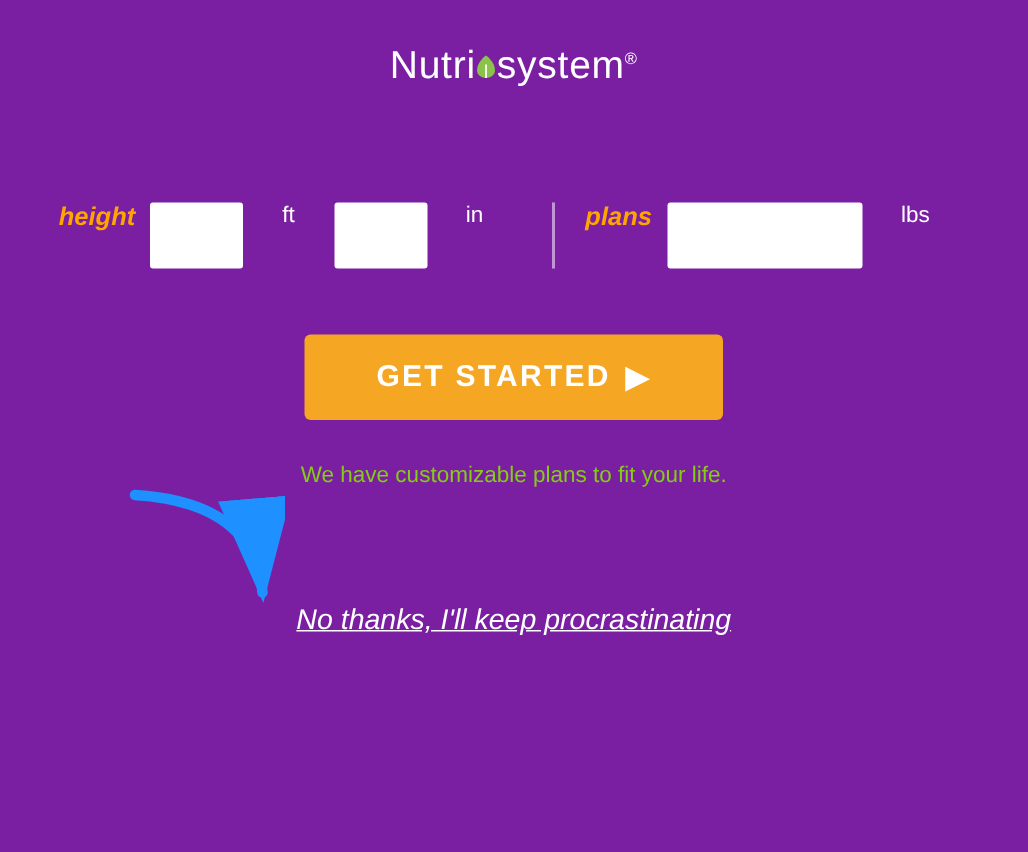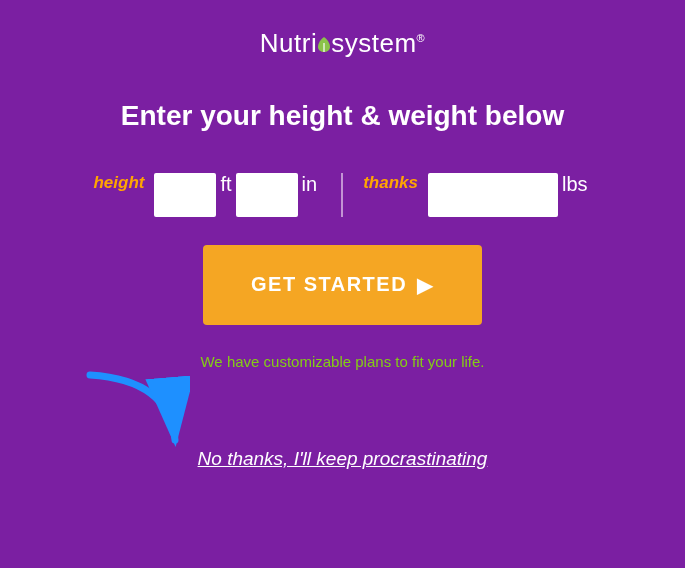--- a/index.html
+++ b/index.html
@@ -64,23 +64,23 @@
       width: 62px;
       height: 44px;
       font-size: 16px;
       text-align: center;
       outline: none;
       border-radius: 2px;
     }
 
     .unit-label {
       color: white;
-      font-size: 20px;
+      font-size: 15px;
       font-weight: 500;
-      margin: 0 4px;
+      margin: 0 26px;
     }
 
     .divider {
       width: 2px;
       height: 44px;
       background: #9C4DB8;
       margin: 0 20px;
       border-left: 2px solid rgba(255,255,255,0.4);
     }
 
@@ -90,23 +90,23 @@
 
     .get-started-btn {
       background: #F5A623;
       color: white;
       border: none;
       border-radius: 4px;
       font-size: 20px;
       font-weight: 800;
       letter-spacing: 1.5px;
       text-transform: uppercase;
-      padding: 28px 48px;
+      padding: 16px 48px;
       cursor: pointer;
-      margin-top: 28px;
+      margin-top: 44px;
       display: flex;
       align-items: center;
       gap: 10px;
     }
 
     .arrow-right {
       font-size: 20px;
       font-weight: 900;
     }
 
@@ -151,33 +151,32 @@
 <div class="logo-area">
   <span class="logo-text">
     Nutri<svg class="logo-leaf-svg" width="14" height="18" viewBox="0 0 14 18" style="vertical-align:middle; margin-bottom:2px;">
       <path d="M7 2 C7 2 13 6 13 12 C13 15 10 17 7 17 C4 17 1 15 1 12 C1 6 7 2 7 2Z" fill="#8BC34A"></path>
       <path d="M7 17 L7 8" stroke="white" stroke-width="1.2" fill="none"></path>
     </svg>system<sup style="font-size:11px;">®</sup>
   </span>
 </div>
 
 <div class="headline">
-  <div>Enter your height &amp; weight below</div>
 </div>
 
 <div class="form-row">
   <span class="field-label">height</span>
   <input type="text" class="input-box" maxlength="2" style="">
   <span class="unit-label">ft</span>
   <input type="text" class="input-box" maxlength="2" style="">
   <span class="unit-label">in</span>
 
   <div class="divider"></div>
 
-  <span class="field-label">thanks</span>
+  <span class="field-label">plans</span>
   <input type="text" class="input-box weight-input" maxlength="5" style="">
   <span class="unit-label">lbs</span>
 </div>
 
 <button class="get-started-btn">
   <span>GET STARTED</span>
   <span class="arrow-right">▶</span>
 </button>
 
 <div class="customizable-text">We have customizable plans to fit your life.</div>

